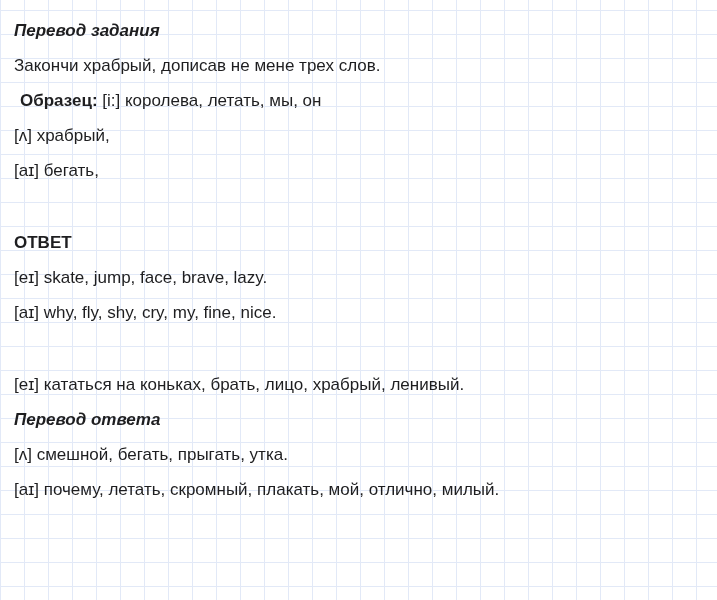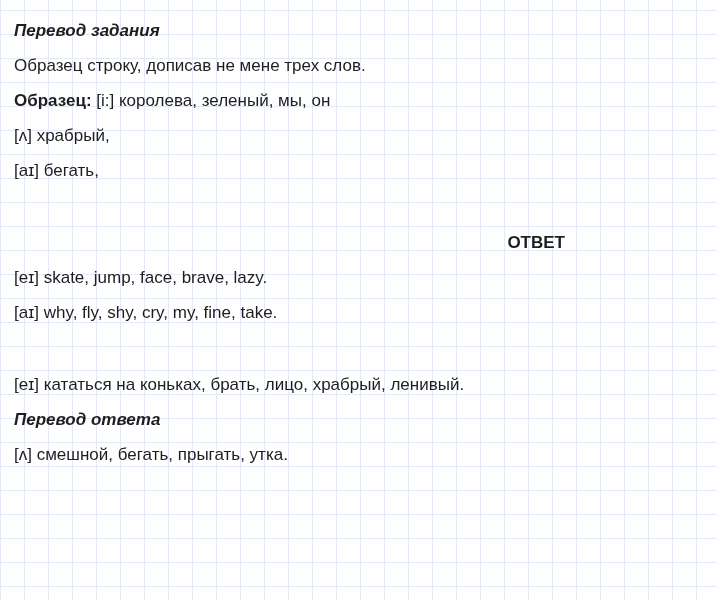--- a/index.html
+++ b/index.html
@@ -30,51 +30,52 @@
     font-size: 17px;
     line-height: 35px;
     white-space: nowrap;
   }
   .heading-italic {
     font-weight: 700;
     font-style: italic;
   }
   .heading-bold {
     font-weight: 700;
-    text-align: right;
   }
   .bold-inline {
     font-weight: 700;
+    margin-left: 6px;
   }
   .section-spacer {
     height: 37px;
   }
 </style>
 </head>
 <body>
 
 <div class="sheet">
 
   <section>
     <p class="line heading-italic">Перевод задания</p>
-    <p class="line">Образец строку, дописав не мене трех слов.</p>
-    <p class="line"><span class="bold-inline">Образец:</span><span> [i:] королева, зеленый, мы, он</span></p>
+    <p class="line">Закончи храбрый, дописав не мене трех слов.</p>
+    <p class="line"><span class="bold-inline">Образец:</span><span> [i:] королева, летать, мы, он</span></p>
     <p class="line">[ʌ] храбрый,</p>
     <p class="line">[aɪ] бегать,</p>
   </section>
 
   <div class="section-spacer"></div>
 
   <section>
     <p class="line heading-bold">ОТВЕТ</p>
     <p class="line">[eɪ] skate, jump, face, brave, lazy.</p>
-    <p class="line">[aɪ] why, fly, shy, cry, my, fine, take.</p>
+    <p class="line">[aɪ] why, fly, shy, cry, my, fine, nice.</p>
   </section>
 
   <div class="section-spacer"></div>
 
   <section>
     <p class="line">[eɪ] кататься на коньках, брать, лицо, храбрый, ленивый.</p>
     <p class="line heading-italic">Перевод ответа</p>
     <p class="line">[ʌ] смешной, бегать, прыгать, утка.</p>
+    <p class="line">[aɪ] почему, летать, скромный, плакать, мой, отлично, милый.</p>
   </section>
 
 </div>
 
 </body></html>

